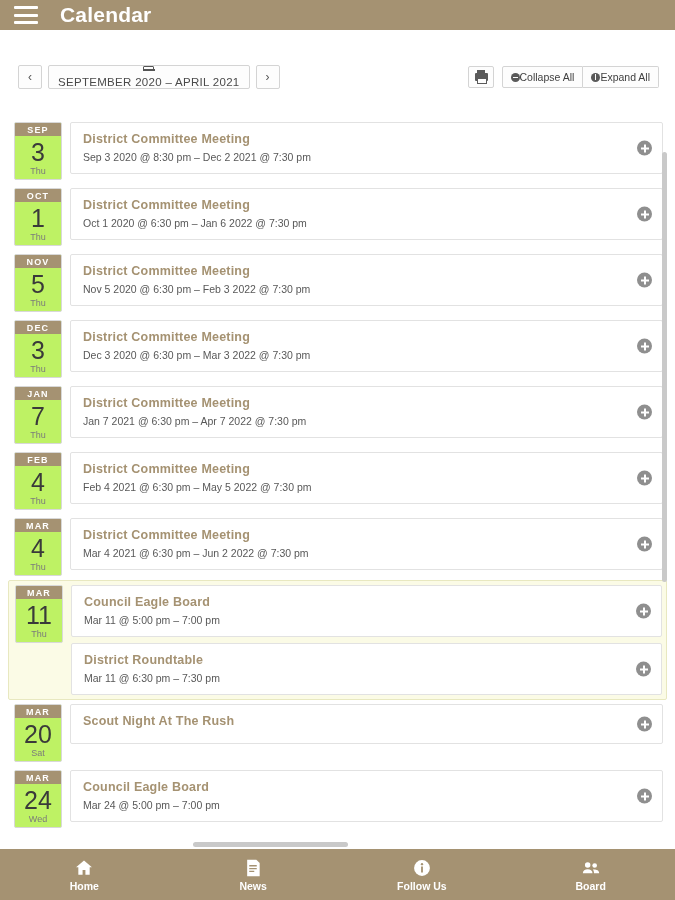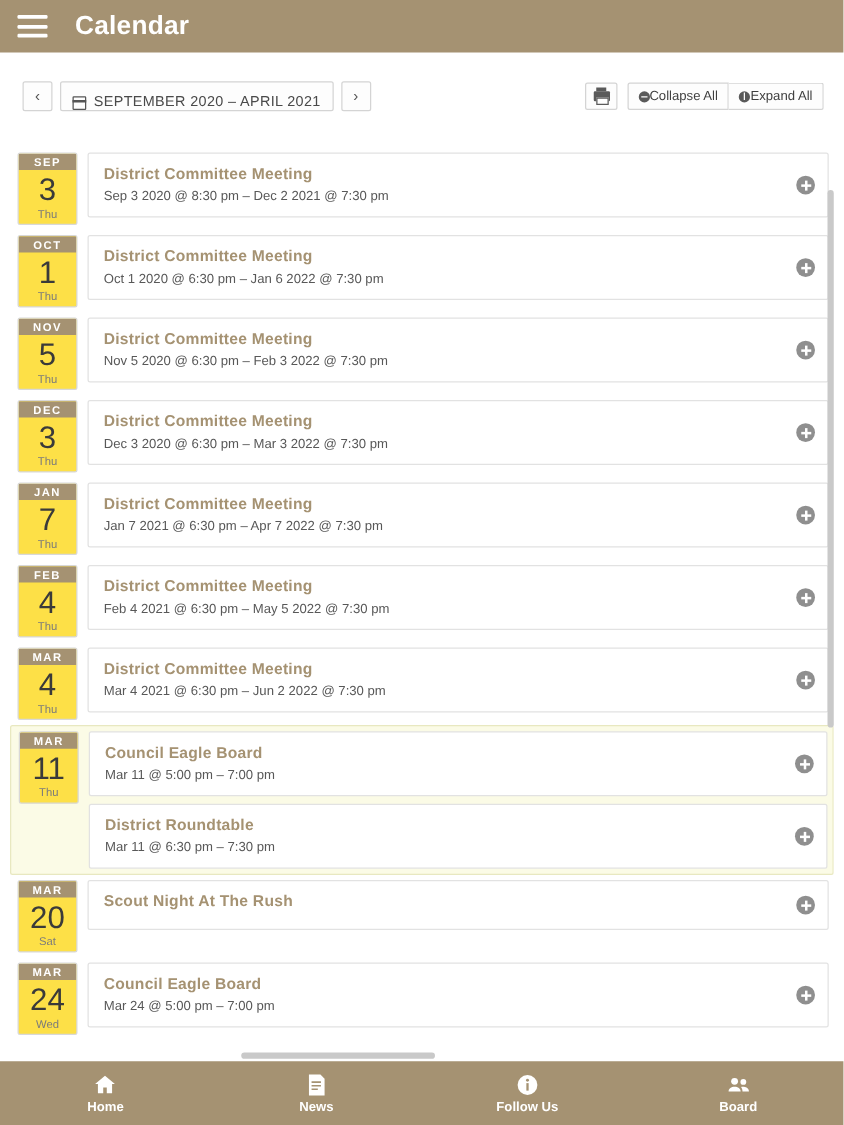--- a/index.html
+++ b/index.html
@@ -12,21 +12,21 @@
   }
   .app {
     position: relative;
     width: 675px; height: 900px;
     background: #ffffff;
     overflow: hidden;
   }
 
   
   .topbar {
-    height: 42px;
+    height: 30px;
     background: #a59272;
     display: flex;
     align-items: center;
     padding: 0 14px;
     color: #ffffff;
   }
   .hamburger {
     width: 24px; height: 18px;
     display: flex; flex-direction: column; justify-content: space-between;
     margin-right: 22px;
@@ -74,24 +74,25 @@
     border-radius: 2px;
     cursor: pointer;
   }
   .period-box {
     margin-left: 6px;
     height: 24px;
     border: 1px solid #d4d4d4;
     background: #fdfdfd;
     border-radius: 2px;
     display: flex;
-    align-items: flex-end;
+    align-items: center;
     padding: 0 9px;
     gap: 6px;
     cursor: pointer;
+    flex-direction: column;
   }
   .period-label {
     font-size: 11.5px;
     color: #4a4a4a;
     letter-spacing: 0.3px;
     white-space: nowrap;
   }
   .cal-icon {
     display: inline-block;
     width: 11px; height: 11px;
@@ -170,21 +171,21 @@
     align-items: flex-start;
   }
   .day-group.highlight {
     background: #fbfbe6;
     border: 1px solid #e8e8c0;
     border-radius: 2px;
   }
   .date-badge {
     width: 48px;
     flex: 0 0 48px;
-    background: #fde047;
+    background: #bef264;
     border: 1px solid #d8d8d8;
     border-radius: 2px;
     text-align: center;
     padding-bottom: 3px;
     margin-right: 8px;
     overflow: hidden;
   }
   .date-month {
     background: #a59272;
     color: #ffffff;

